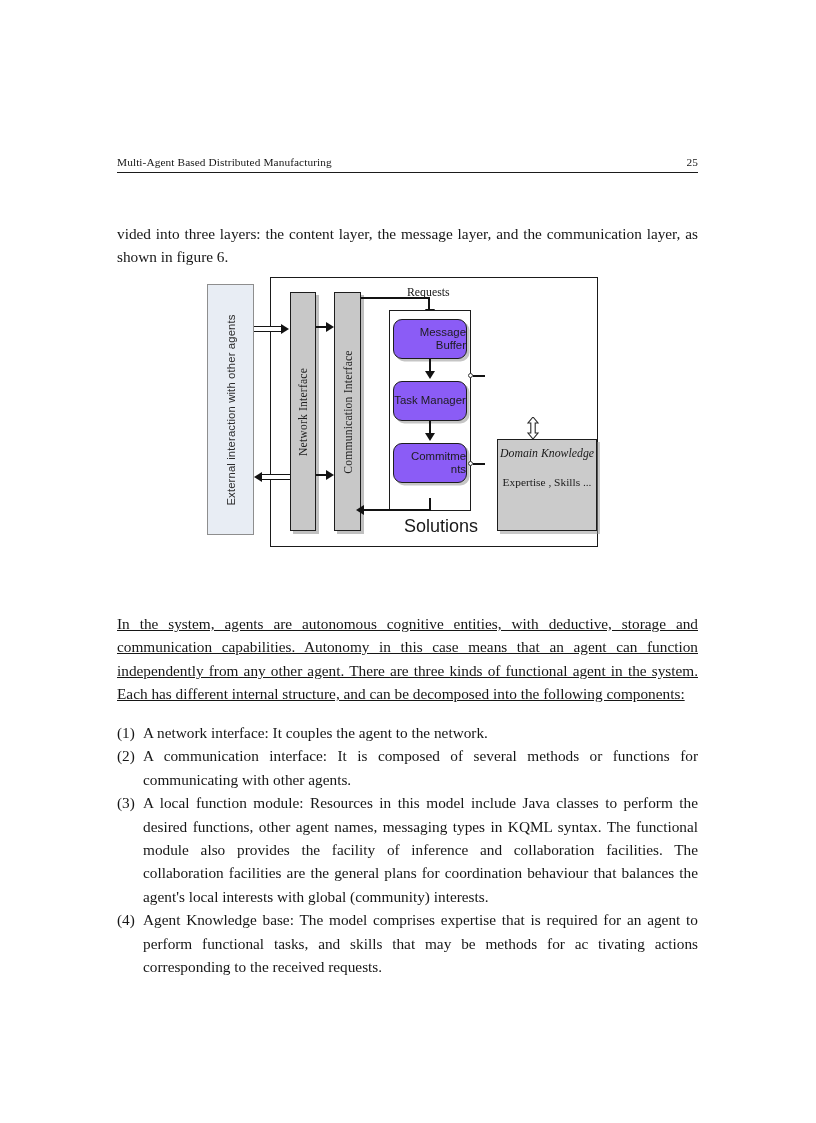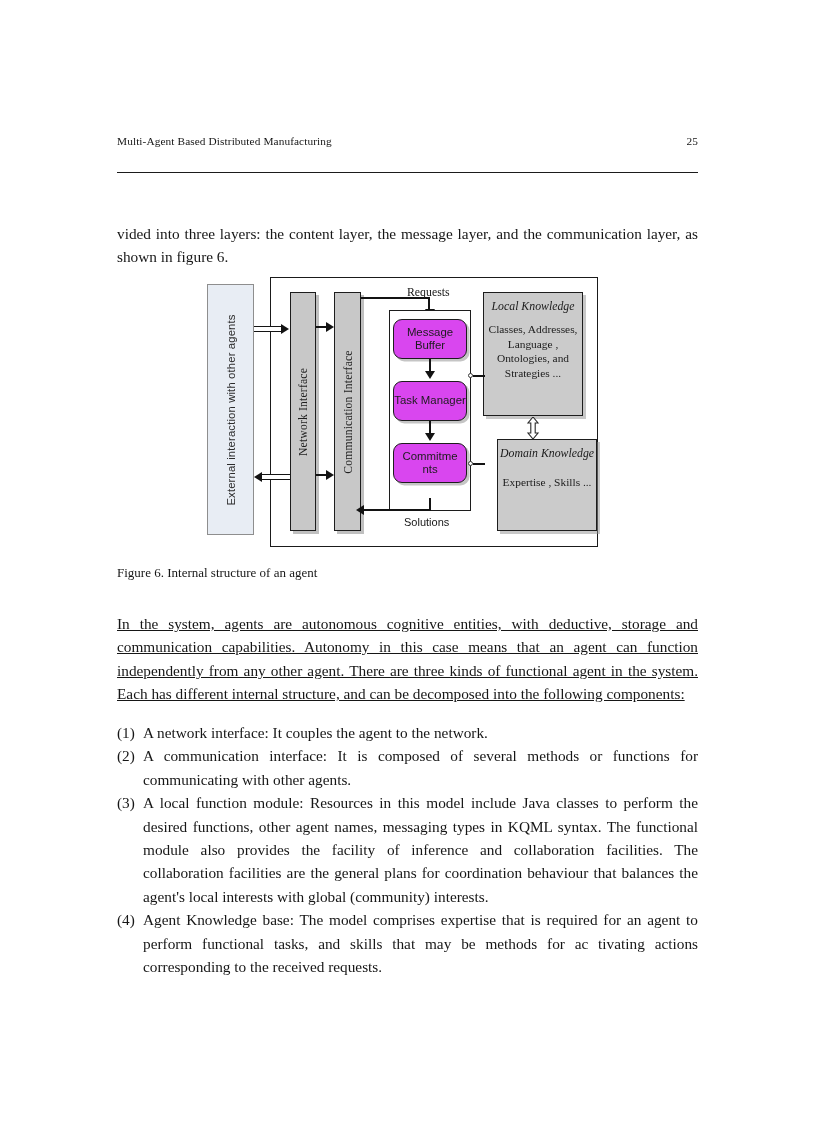--- a/index.html
+++ b/index.html
@@ -20,21 +20,21 @@
     position: absolute;
     left: 0; top: 0;
     width: 816px;
     height: 1123px;
   }
 
   
   .runhead {
     position: absolute;
     left: 117px;
-    top: 135px;
+    top: 156px;
     width: 581px;
     display: flex;
     align-items: baseline;
     justify-content: space-between;
     font-size: 11.3px;
     letter-spacing: 0.1px;
   }
   .runhead-title { white-space: nowrap; }
   .runhead-page { font-size: 11.3px; }
   .runhead-rule {
@@ -168,28 +168,28 @@
     width: 82px;
     height: 201px;
     border: 1.4px solid #1c1c1c;
     box-sizing: border-box;
     background: #ffffff;
   }
 
   
   .pbox {
     position: absolute;
-    background: #d946ef;
+    background: #8b5cf6;
     border: 1.5px solid #1d1d1d;
     border-radius: 9px;
     box-sizing: border-box;
     display: flex;
     align-items: center;
     justify-content: center;
-    text-align: center;
+    text-align: right;
     font-family: "Liberation Sans", "DejaVu Sans", sans-serif;
     font-size: 11.4px;
     line-height: 13.4px;
     color: #1c1c1c;
     box-shadow: 2.5px 2.5px 0 0 rgba(140,140,140,0.5);
   }
   .pbox.msg  { left: 197px; top: 48px;  width: 74px; height: 40px; }
   .pbox.task { left: 197px; top: 110px; width: 74px; height: 40px; }
   .pbox.comm2{ left: 197px; top: 172px; width: 74px; height: 40px; }
 
@@ -282,21 +282,21 @@
     white-space: nowrap;
     color: #171717;
   }
   .figlabel.requests {
     left: 211px; top: 14px;
     font-size: 11.8px;
   }
   .figlabel.solutions {
     left: 208px; top: 245px;
     font-family: "Liberation Sans", "DejaVu Sans", sans-serif;
-    font-size: 11px;
+    font-size: 18px;
   }
 </style>
 </head>
 <body>
 
 <div class="page">
 
   <div class="runhead">
     <span class="runhead-title">Multi-Agent Based Distributed Manufacturing</span>
     <span class="runhead-page">25</span>
@@ -354,45 +354,40 @@
     <div class="arrowhead down" style="left:229px; top:100px;"></div>
 
     <div class="ln v" style="left:233px; top:150px; height:14px;"></div>
     <div class="arrowhead down" style="left:229px; top:162px;"></div>
 
     <div class="ln v" style="left:233px; top:227px; height:13px;"></div>
     <div class="ln h" style="left:166px; top:238px; width:69px;"></div>
     <div class="arrowhead left" style="left:160px; top:234px;"></div>
     <div class="figlabel solutions">Solutions</div>
 
-    <div class="kbox local">
-      <span class="ktitle">Local Knowledge</span>
-      <span class="kbody">Classes, Addresses, Language , Ontologies, and Strategies ...</span>
-    </div>
 
     <div class="ln h" style="left:277px; top:104px; width:12px;"></div>
     <div class="knob" style="left:272px; top:102px;"></div>
 
     <div class="kbox domain">
       <span class="ktitle">Domain Knowledge</span>
       <span class="kbody">Expertise , Skills ...</span>
     </div>
 
     <div class="ln h" style="left:277px; top:192px; width:12px;"></div>
     <div class="knob" style="left:272px; top:190px;"></div>
 
     <div class="hollow-darrow">
       <svg width="14" height="22" viewBox="0 0 14 22">
         <polygon points="7,0 12,6 9.2,6 9.2,16 12,16 7,22 2,16 4.8,16 4.8,6 2,6" fill="#ffffff" stroke="#2a2a2a" stroke-width="1.1"></polygon>
       </svg>
     </div>
 
   </div>
 
-  <div class="caption">Figure 6. Internal structure of an agent</div>
 
   <div class="para afterfig">In the system, agents are autonomous cognitive entities, with deductive, storage and communication capabilities. Autonomy in this case means that an agent can function independently from any other agent. There are three kinds of functional agent in the system. Each has different internal structure, and can be decomposed into the following components:</div>
 
   <div class="numlist">
     <div class="numitem">
       <span class="marker">(1)</span>
       <span class="itemtext">A network interface: It couples the agent to the network.</span>
     </div>
     <div class="numitem">
       <span class="marker">(2)</span>

